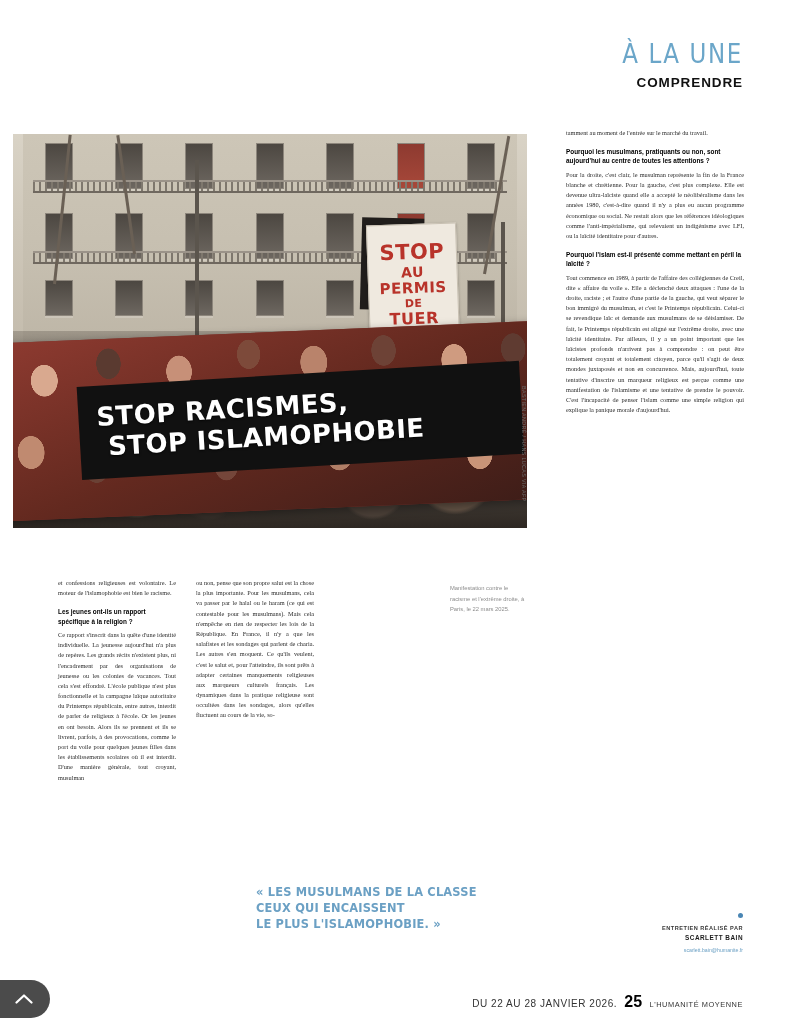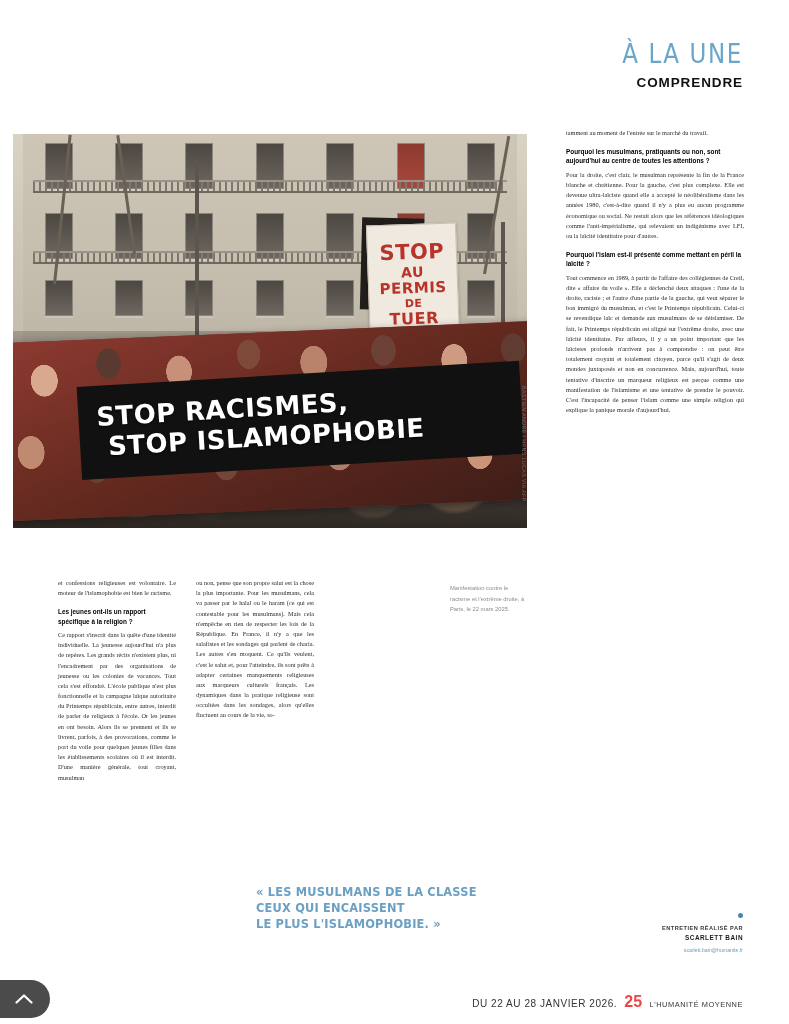--- a/index.html
+++ b/index.html
@@ -367,21 +367,21 @@
     color: #333333;
   }
   .footer .date {
     font-size: 10px;
     letter-spacing: 0.55px;
     margin-left: 39px;
   }
   .footer .pageno {
     font-size: 16px;
     font-weight: 700;
-    color: #ef4444;
+    color: #000000;
     letter-spacing: 0.3px;
   }
   .footer .pub {
     font-size: 7.4px;
     letter-spacing: 0.55px;
   }
 
   
   .scrolltop {
     position: absolute;

